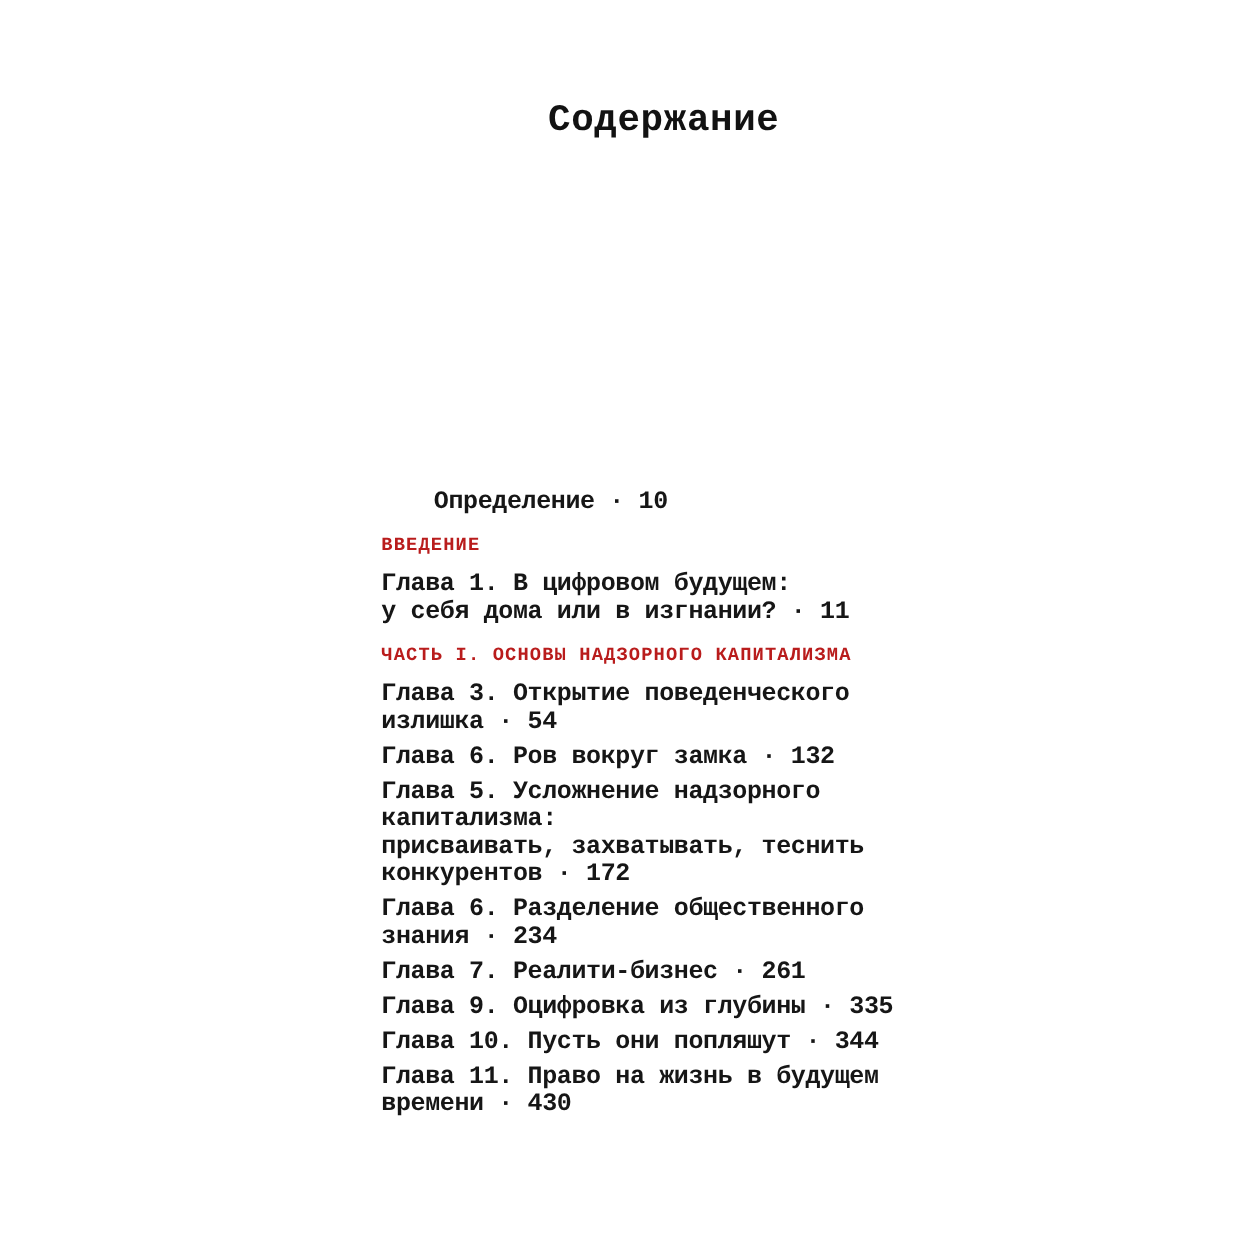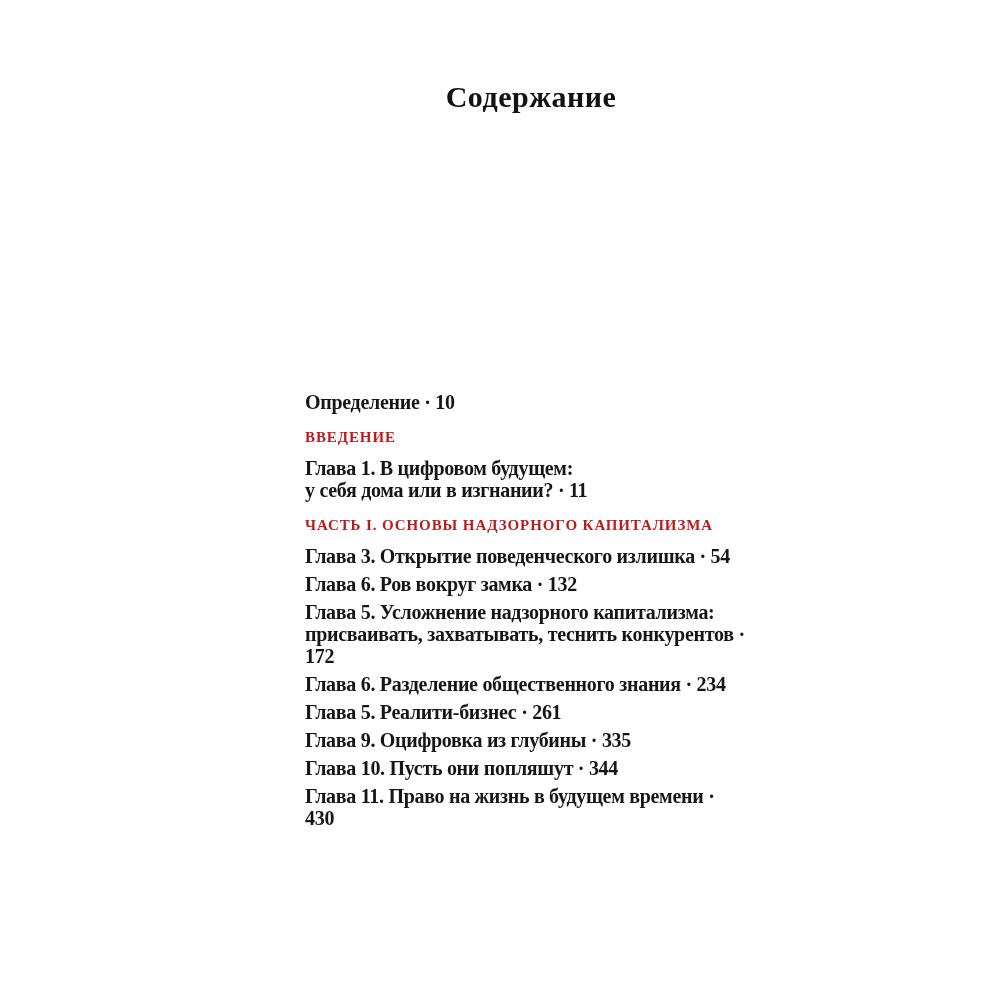--- a/index.html
+++ b/index.html
@@ -6,21 +6,21 @@
     margin: 0;
     padding: 0;
     background: #ffffff;
   }
   .page {
     position: relative;
     width: 948px;
     height: 1000px;
     background: #ffffff;
     overflow: hidden;
-    font-family: Liberation Serif, serif;
+    font-family: Liberation Mono, monospace;
     color: #161616;
   }
   .page-title {
     position: absolute;
     top: 82px;
     left: 531px;
     transform: translateX(-50%);
     font-size: 30px;
     font-weight: 600;
     letter-spacing: 0.5px;
@@ -49,37 +49,38 @@
     letter-spacing: 0.9px;
     line-height: 16px;
     margin-top: 16px;
     margin-bottom: 12px;
     white-space: pre-line;
     color: #b91c1c;
   }
   .toc .heading:first-child,
   .toc .entry:first-child {
     margin-top: 0;
+    margin-left: 42px;
   }
 </style>
 </head>
 <body>
 
 <div class="page">
   <div class="page-title">Содержание</div>
 
   <div class="toc">
       <div class="entry">Определение · 10</div>
       <div class="heading">ВВЕДЕНИЕ</div>
       <div class="entry">Глава 1. В цифровом будущем:
 у себя дома или в изгнании? · 11</div>
       <div class="heading">ЧАСТЬ I. ОСНОВЫ НАДЗОРНОГО КАПИТАЛИЗМА</div>
       <div class="entry">Глава 3. Открытие поведенческого излишка · 54</div>
       <div class="entry">Глава 6. Ров вокруг замка · 132</div>
       <div class="entry">Глава 5. Усложнение надзорного капитализма:
 присваивать, захватывать, теснить конкурентов · 172</div>
       <div class="entry">Глава 6. Разделение общественного знания · 234</div>
-      <div class="entry">Глава 5. Реалити-бизнес · 261</div>
+      <div class="entry">Глава 7. Реалити-бизнес · 261</div>
       <div class="entry">Глава 9. Оцифровка из глубины · 335</div>
       <div class="entry">Глава 10. Пусть они попляшут · 344</div>
       <div class="entry">Глава 11. Право на жизнь в будущем времени · 430</div>
     </div>
 </div>
 
 </body></html>

